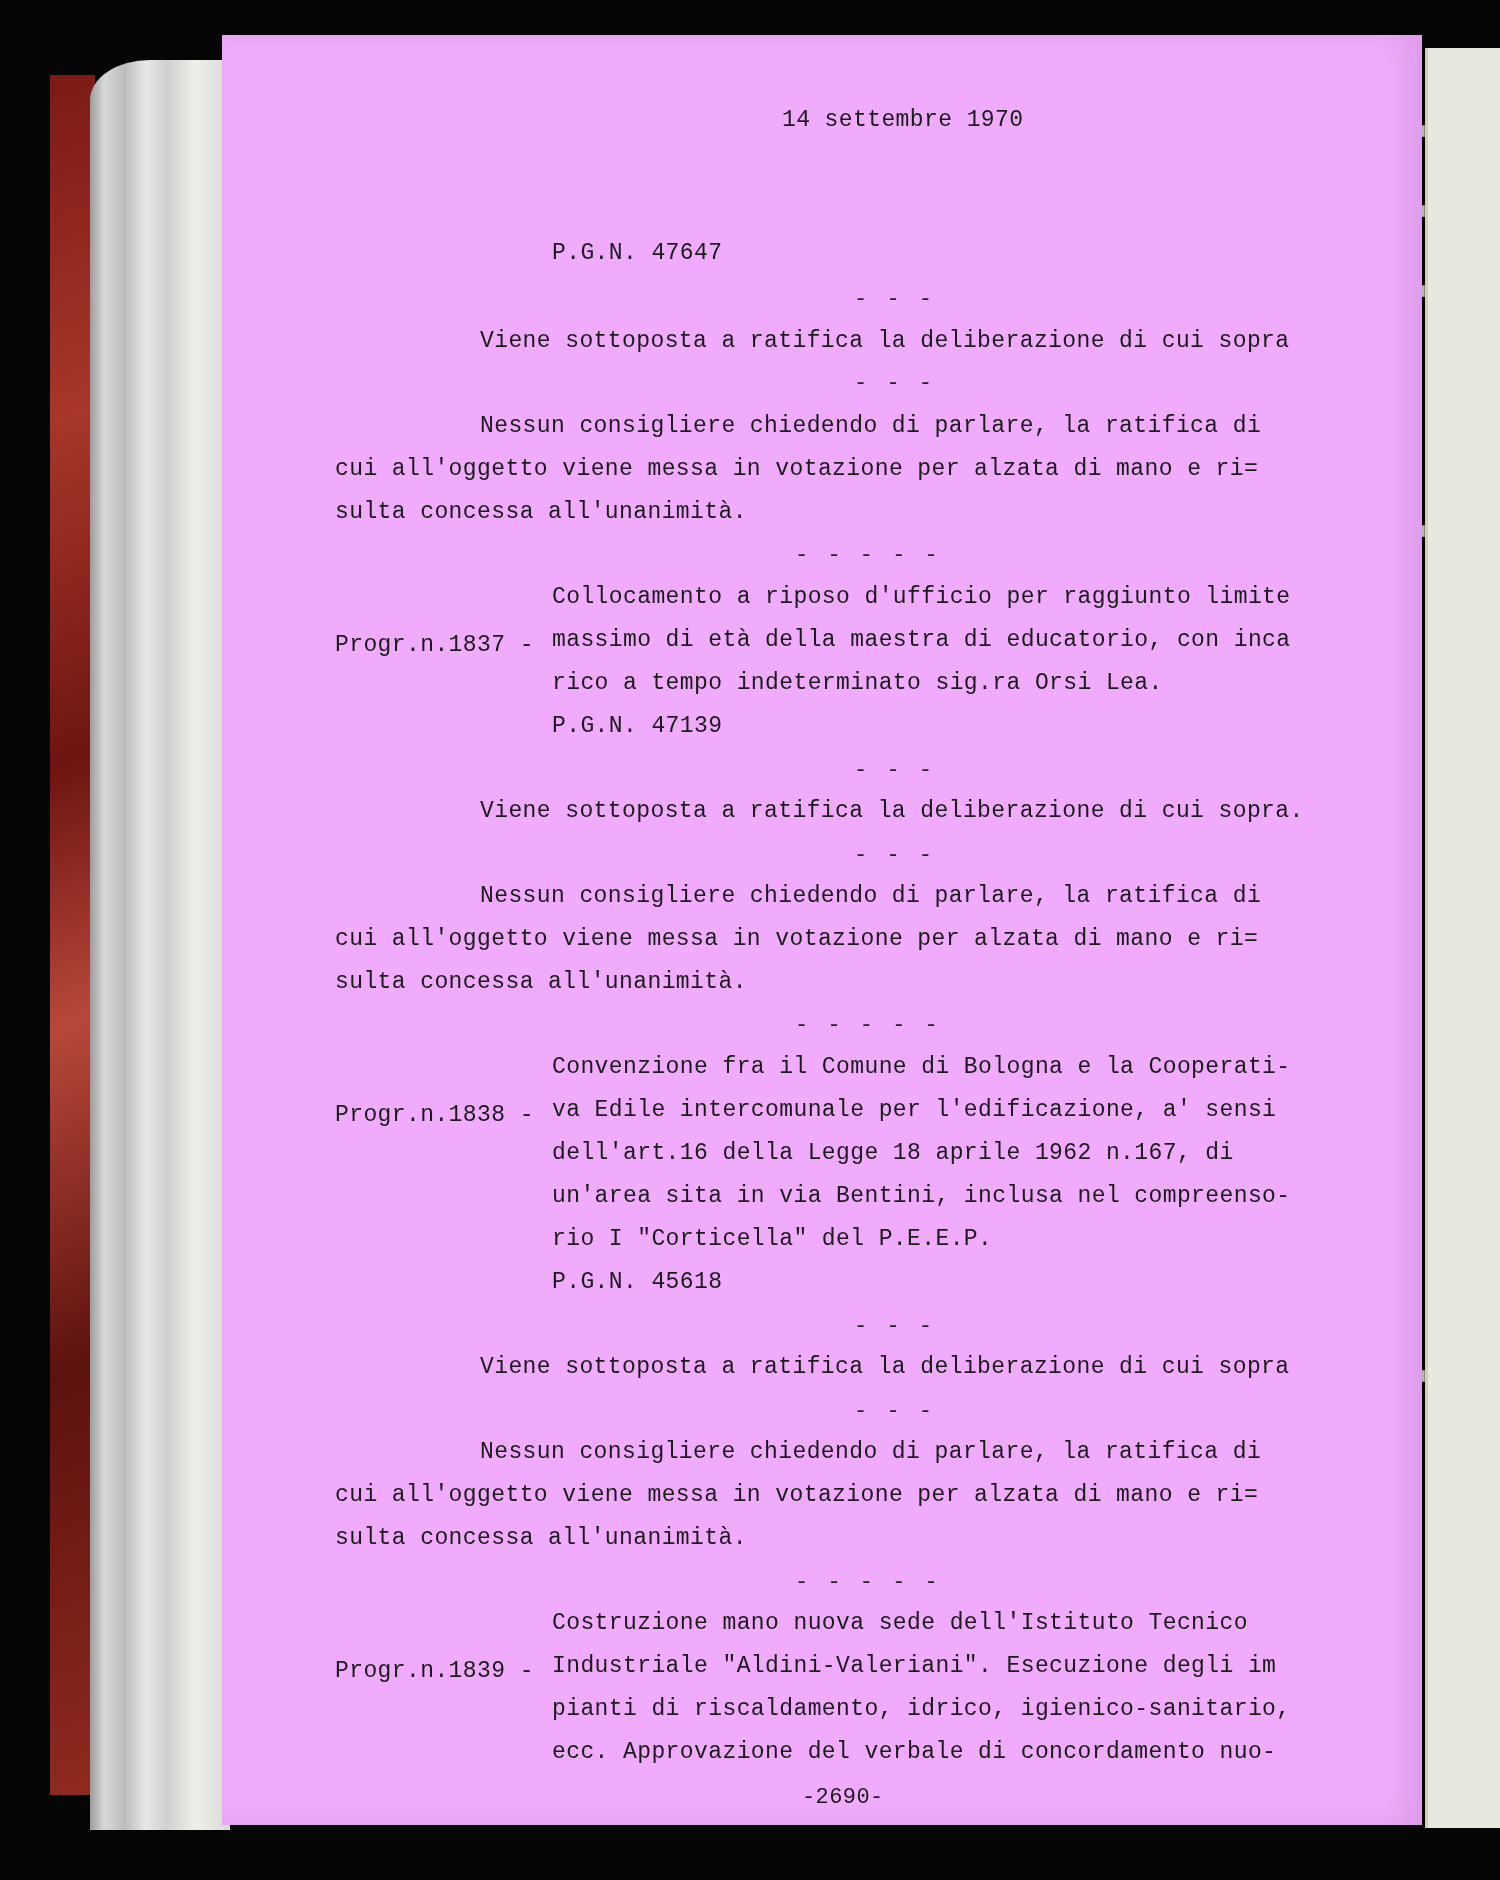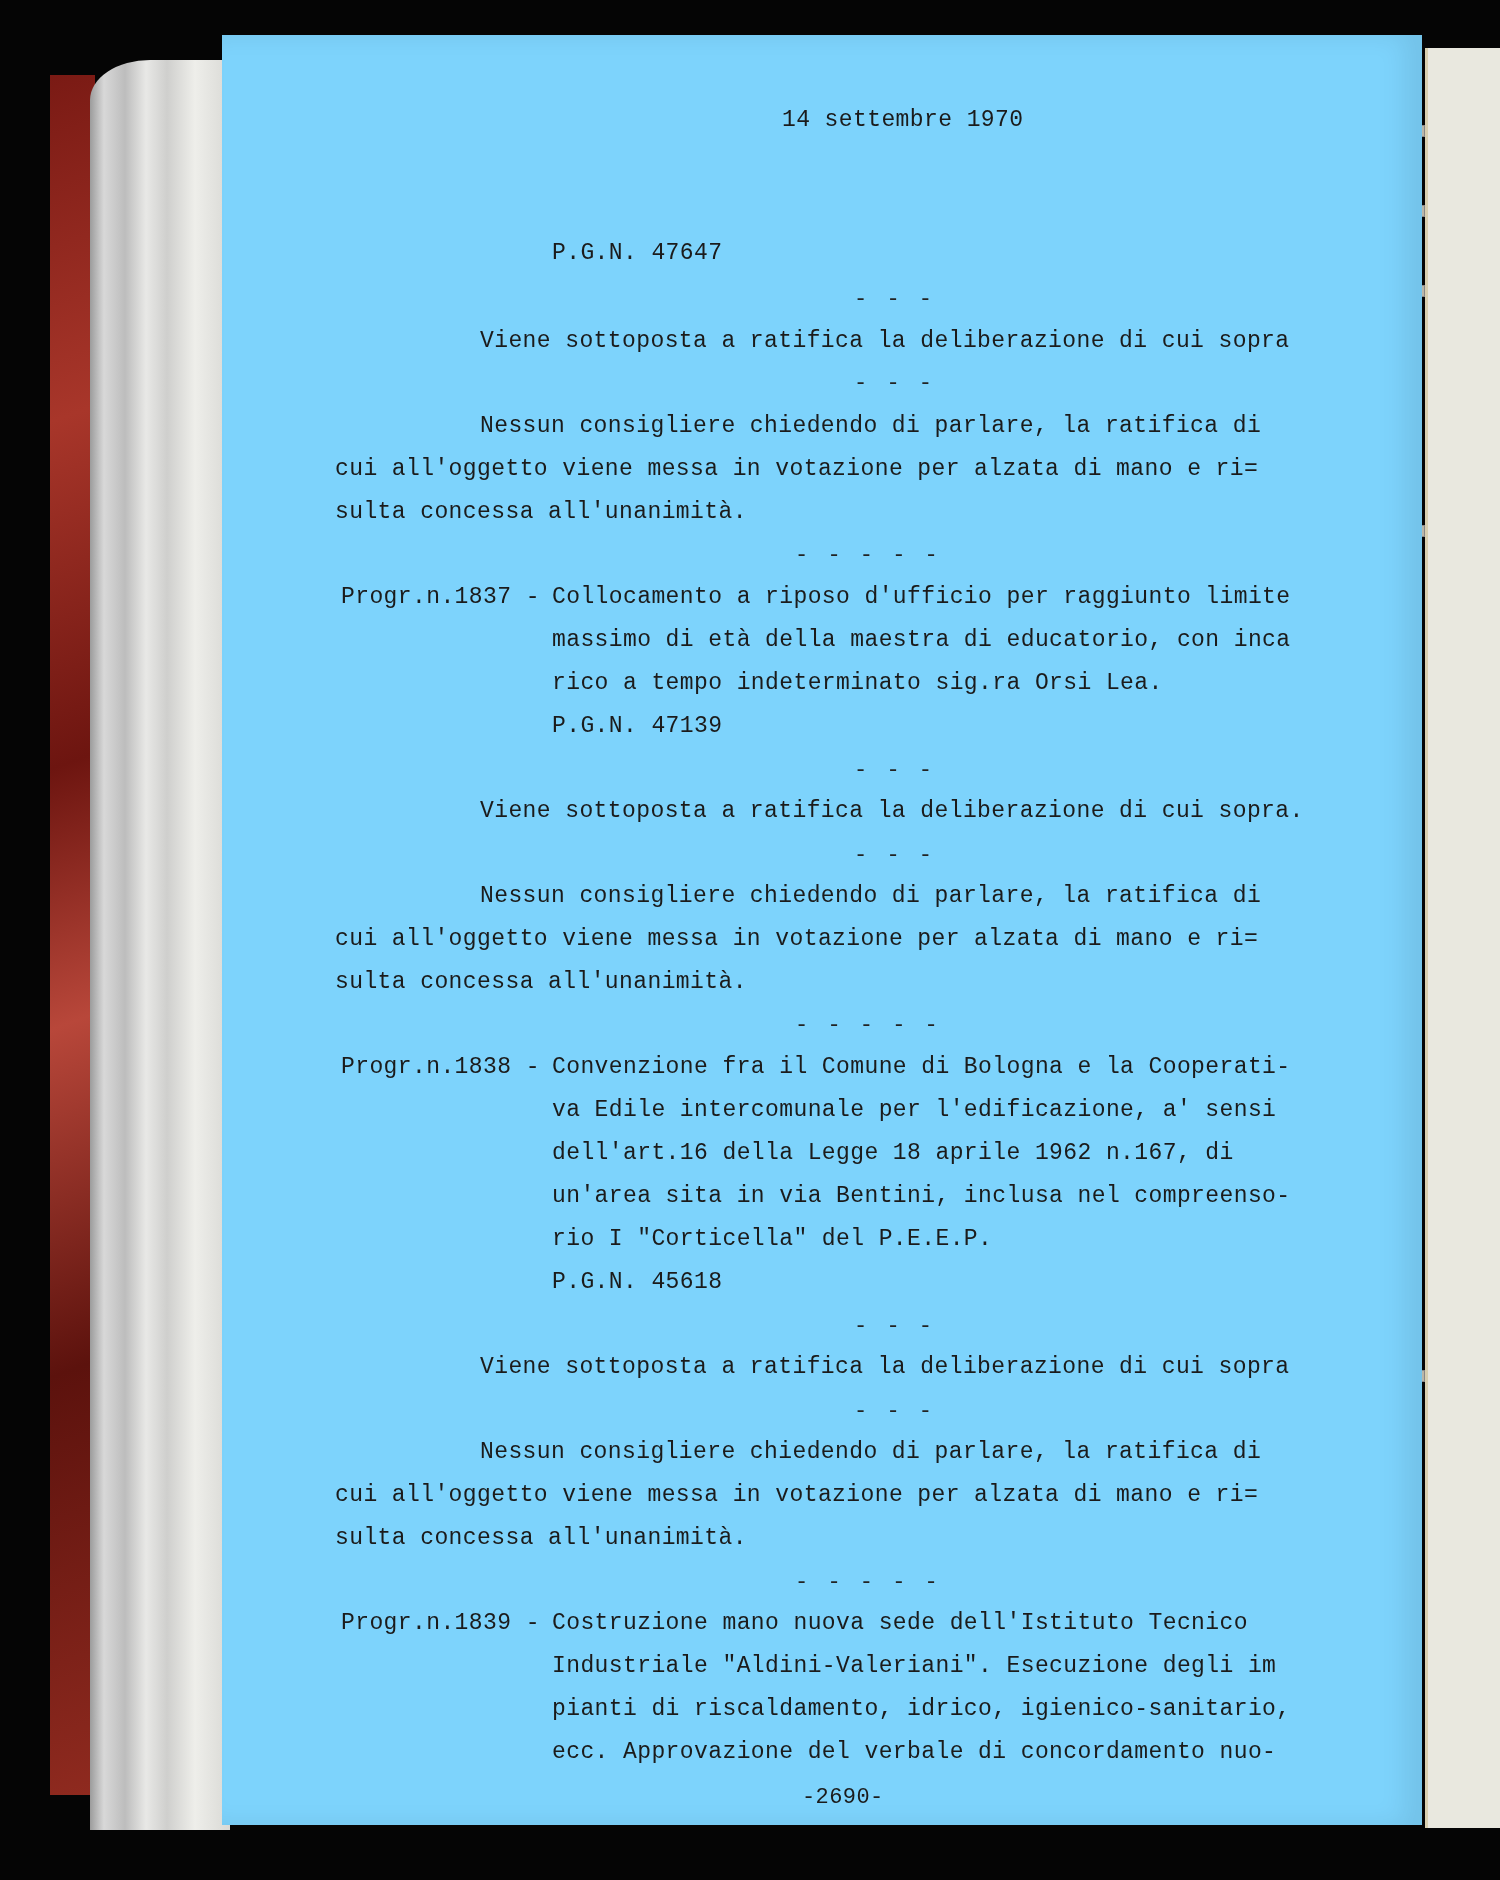--- a/index.html
+++ b/index.html
@@ -3,27 +3,27 @@
 <meta charset="utf-8">
 <style>
   html,body{margin:0;padding:0;}
   body{width:1500px;height:1880px;background:#050505;position:relative;overflow:hidden;
        font-family:"Liberation Mono","DejaVu Sans Mono",monospace;}
   .cover{position:absolute;left:50px;top:75px;width:45px;height:1720px;
          background:linear-gradient(160deg,#7a1a14 0%,#a8362a 20%,#6d1510 40%,#b8473a 55%,#5c120d 75%,#8f2a1f 100%);}
   .stack{position:absolute;left:90px;top:60px;width:140px;height:1770px;
          background:linear-gradient(90deg,#9c9c9c 0%,#d8d8d8 10%,#bdbdbd 25%,#e8e8e6 40%,#cfcfcd 55%,#eeeeea 75%,#d9d9d5 100%);
          border-top-left-radius:60px 40px;}
-  .page{position:absolute;left:222px;top:35px;width:1200px;height:1790px;background:#7dd3fc;
+  .page{position:absolute;left:222px;top:35px;width:1200px;height:1790px;background:#f0abfc;
         box-shadow:inset -18px 0 24px rgba(0,0,0,0.08);}
   .next-page{position:absolute;left:1425px;top:48px;width:75px;height:1780px;background:#e9e8df;
              border-left:3px solid #d8cfb0;}
   .line{position:absolute;font-size:23px;color:#1b1b1b;white-space:pre;letter-spacing:0.4px;}
   .sep{position:absolute;font-size:22px;color:#222;white-space:pre;letter-spacing:3px;}
-  .label{left:119px;}
+  .label{left:113px;margin-top:48px;}
   .body{left:330px;}
   .indent{left:258px;}
   .flush{left:113px;}
   .staple{position:absolute;left:1415px;width:8px;height:10px;background:#b9b6a8;border:1px solid #888;}
 </style>
 </head>
 <body>
 
 <div class="cover"></div>
 <div class="stack"></div>

